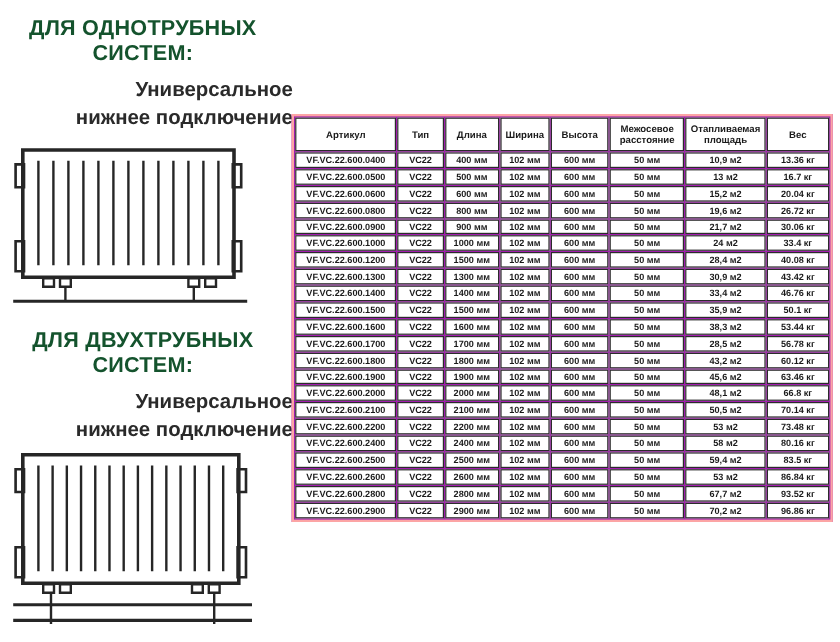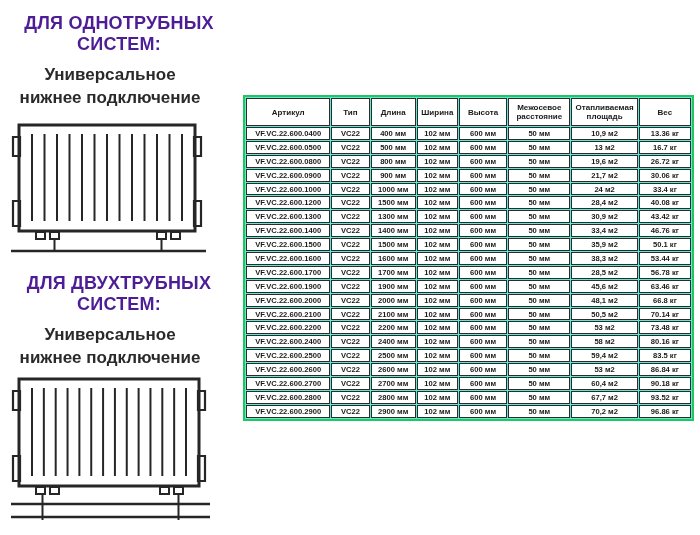--- a/index.html
+++ b/index.html
@@ -6,37 +6,37 @@
   body{
     width:700px;height:535px;position:relative;overflow:hidden;
     background:#ffffff;
     font-family:"Liberation Sans","DejaVu Sans",sans-serif;
     color:#1f1f1f;
   }
   
   .left-panel{position:absolute;left:0;top:0;width:238px;height:535px;}
   .section-heading{
     position:absolute;left:0;width:238px;text-align:center;
-    font-size:18px;line-height:20px;font-weight:bold;color:#4c1d95;
+    font-size:18px;line-height:20px;font-weight:bold;color:#14532d;
     letter-spacing:.2px;white-space:nowrap;
   }
   .section-sub{
-    position:absolute;left:0;width:220px;text-align:center;
+    position:absolute;left:24px;width:220px;text-align:right;
     font-size:17px;line-height:22px;font-weight:bold;color:#2a2a2a;
   }
   .diagram{position:absolute;left:8px;}
   .diagram svg{display:block;}
   .diagram *{vector-effect:non-scaling-stroke;}
   g[data-fins]{stroke:#262626;stroke-width:2;}
   
   .table-wrap{position:absolute;left:243px;top:95px;width:451px;}
   table.spec{
     width:451px;table-layout:fixed;
     border-collapse:separate;border-spacing:1px;
-    border:2px solid #22c55e;background:#5eead4;
+    border:2px solid #fca5a5;background:#a21caf;
   }
   table.spec th,table.spec td{
     border:1.2px solid #2b2b2b;
     text-align:center;vertical-align:middle;
     padding:0 1px;overflow:hidden;white-space:nowrap;
     font-weight:bold;color:#1a1a1a;background:#ffffff;
   }
   table.spec th{
     height:26px;font-size:8px;line-height:9px;white-space:normal;
   }
@@ -178,20 +178,30 @@
           <td>VF.VC.22.600.0500</td>
           <td>VC22</td>
           <td>500 мм</td>
           <td>102 мм</td>
           <td>600 мм</td>
           <td>50 мм</td>
           <td>13 м2</td>
           <td>16.7 кг</td>
         </tr>
         <tr>
+          <td>VF.VC.22.600.0600</td>
+          <td>VC22</td>
+          <td>600 мм</td>
+          <td>102 мм</td>
+          <td>600 мм</td>
+          <td>50 мм</td>
+          <td>15,2 м2</td>
+          <td>20.04 кг</td>
+        </tr>
+        <tr>
           <td>VF.VC.22.600.0800</td>
           <td>VC22</td>
           <td>800 мм</td>
           <td>102 мм</td>
           <td>600 мм</td>
           <td>50 мм</td>
           <td>19,6 м2</td>
           <td>26.72 кг</td>
         </tr>
         <tr>
@@ -268,20 +278,30 @@
           <td>VF.VC.22.600.1700</td>
           <td>VC22</td>
           <td>1700 мм</td>
           <td>102 мм</td>
           <td>600 мм</td>
           <td>50 мм</td>
           <td>28,5 м2</td>
           <td>56.78 кг</td>
         </tr>
         <tr>
+          <td>VF.VC.22.600.1800</td>
+          <td>VC22</td>
+          <td>1800 мм</td>
+          <td>102 мм</td>
+          <td>600 мм</td>
+          <td>50 мм</td>
+          <td>43,2 м2</td>
+          <td>60.12 кг</td>
+        </tr>
+        <tr>
           <td>VF.VC.22.600.1900</td>
           <td>VC22</td>
           <td>1900 мм</td>
           <td>102 мм</td>
           <td>600 мм</td>
           <td>50 мм</td>
           <td>45,6 м2</td>
           <td>63.46 кг</td>
         </tr>
         <tr>
@@ -336,30 +356,20 @@
         </tr>
         <tr>
           <td>VF.VC.22.600.2600</td>
           <td>VC22</td>
           <td>2600 мм</td>
           <td>102 мм</td>
           <td>600 мм</td>
           <td>50 мм</td>
           <td>53 м2</td>
           <td>86.84 кг</td>
-        </tr>
-        <tr>
-          <td>VF.VC.22.600.2700</td>
-          <td>VC22</td>
-          <td>2700 мм</td>
-          <td>102 мм</td>
-          <td>600 мм</td>
-          <td>50 мм</td>
-          <td>60,4 м2</td>
-          <td>90.18 кг</td>
         </tr>
         <tr>
           <td>VF.VC.22.600.2800</td>
           <td>VC22</td>
           <td>2800 мм</td>
           <td>102 мм</td>
           <td>600 мм</td>
           <td>50 мм</td>
           <td>67,7 м2</td>
           <td>93.52 кг</td>

